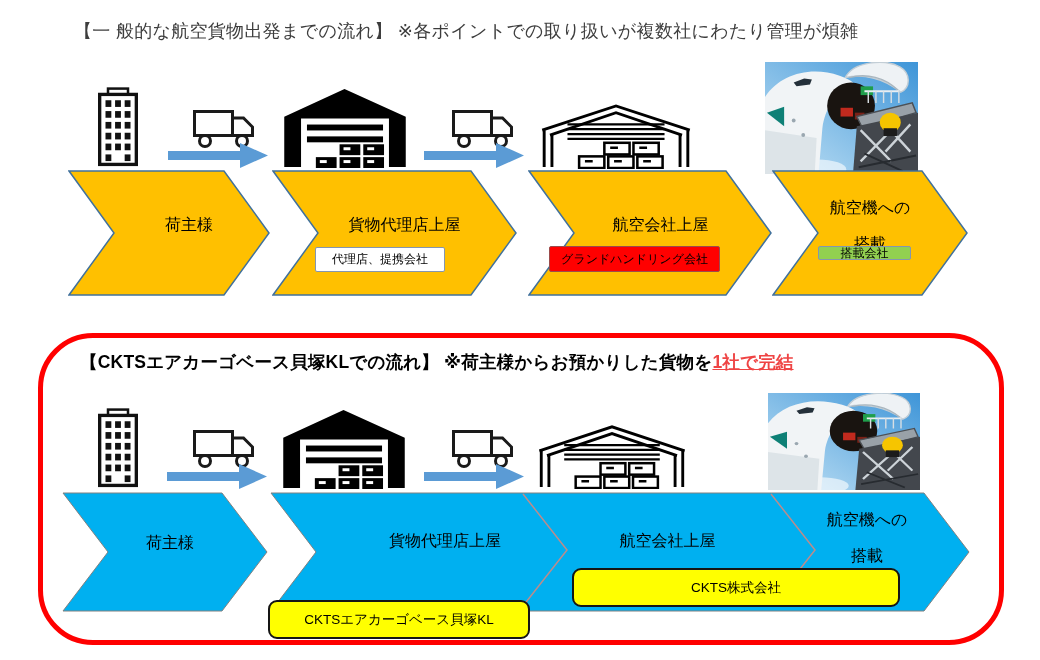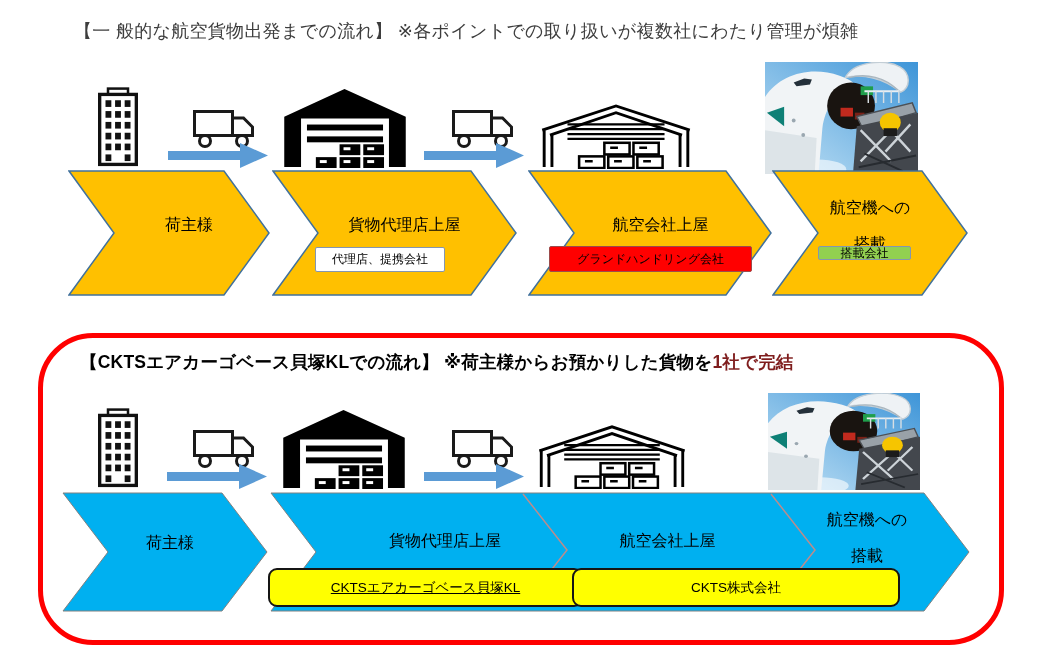--- a/index.html
+++ b/index.html
@@ -11,21 +11,21 @@
   }
   .abs{position:absolute;}
   .title-top{
     left:74px;top:19px;font-size:18px;color:#3d3d3d;letter-spacing:.3px;
     white-space:nowrap;
   }
   .title-bottom{
     left:80px;top:350px;font-size:17.5px;font-weight:bold;color:#000;
     white-space:nowrap;letter-spacing:.2px;
   }
-  .red-text{color:#7f1d1d;}
+  .red-text{color:#ef4444;text-decoration:underline;}
   .chev-text{
     position:absolute;display:flex;align-items:center;justify-content:center;
     text-align:center;font-size:16px;color:#000;line-height:36px;
   }
   .tag{
     position:absolute;display:flex;align-items:center;justify-content:center;
     font-size:12px;color:#000;border-radius:2px;box-sizing:border-box;white-space:nowrap;
   }
   .tag-white{background:#ffffff;border:1.5px solid #8496B0;}
   .tag-red{background:#FF0000;border:1.5px solid #9C4B4B;}
@@ -196,21 +196,21 @@
 
 <div class="chev-text" style="left:108px;top:170px;width:162px;height:110px;">荷主様</div>
 <div class="chev-text" style="left:312px;top:170px;width:185px;height:110px;">貨物代理店上屋</div>
 <div class="chev-text" style="left:568px;top:170px;width:185px;height:110px;">航空会社上屋</div>
 <div class="chev-text" style="left:800px;top:186px;width:140px;height:80px;flex-direction:column;">
   <span>航空機への</span>
   <span>搭載</span>
 </div>
 
 <div class="tag tag-white" style="left:315px;top:247px;width:130px;height:25px;">代理店、提携会社</div>
-<div class="tag tag-red" style="left:549px;top:246px;width:203px;height:26px;">グランドハンドリング会社</div>
+<div class="tag tag-red" style="left:549px;top:246px;width:171px;height:26px;">グランドハンドリング会社</div>
 <div class="tag tag-green" style="left:818px;top:246px;width:93px;height:14px;">搭載会社</div>
 
 <div class="highlight-border"></div>
 
 <div class="abs title-bottom">
   <span>【CKTSエアカーゴベース貝塚KLでの流れ】 ※荷主様からお預かりした貨物を</span><span class="red-text">1社で完結</span>
 </div>
 
 <div class="abs" style="left:93px;top:407px;">
   <svg width="50" height="81" viewBox="0 0 60 95">
@@ -319,14 +319,14 @@
 </div>
 
 <div class="chev-text" style="left:100px;top:488px;width:140px;height:110px;">荷主様</div>
 <div class="chev-text" style="left:330px;top:486px;width:230px;height:110px;">貨物代理店上屋</div>
 <div class="chev-text" style="left:555px;top:486px;width:225px;height:110px;">航空会社上屋</div>
 <div class="chev-text" style="left:797px;top:498px;width:140px;height:80px;flex-direction:column;">
   <span>航空機への</span>
   <span>搭載</span>
 </div>
 
-<div class="tag tag-yellow" style="left:268px;top:568px;width:315px;height:39px;text-decoration:underline;">CKTSエアカーゴベース貝塚KL</div>
+<div class="tag tag-yellow" style="left:268px;top:600px;width:262px;height:39px;">CKTSエアカーゴベース貝塚KL</div>
 <div class="tag tag-yellow" style="left:572px;top:568px;width:328px;height:39px;">CKTS株式会社</div>
 
 </body></html>

